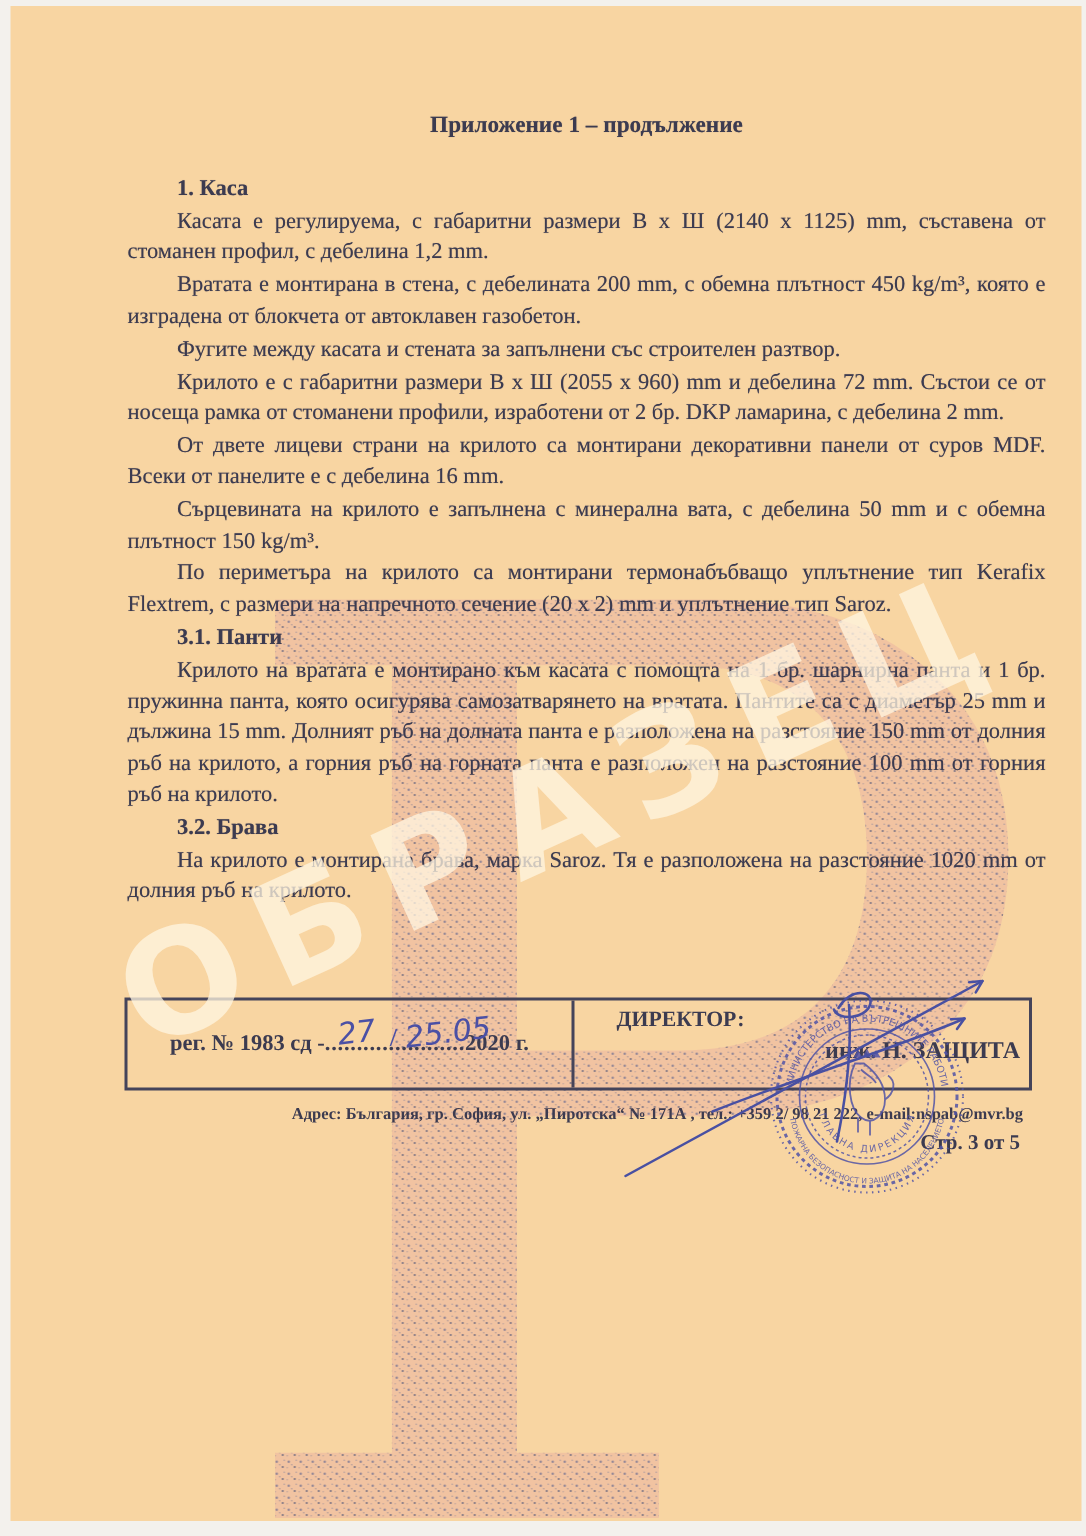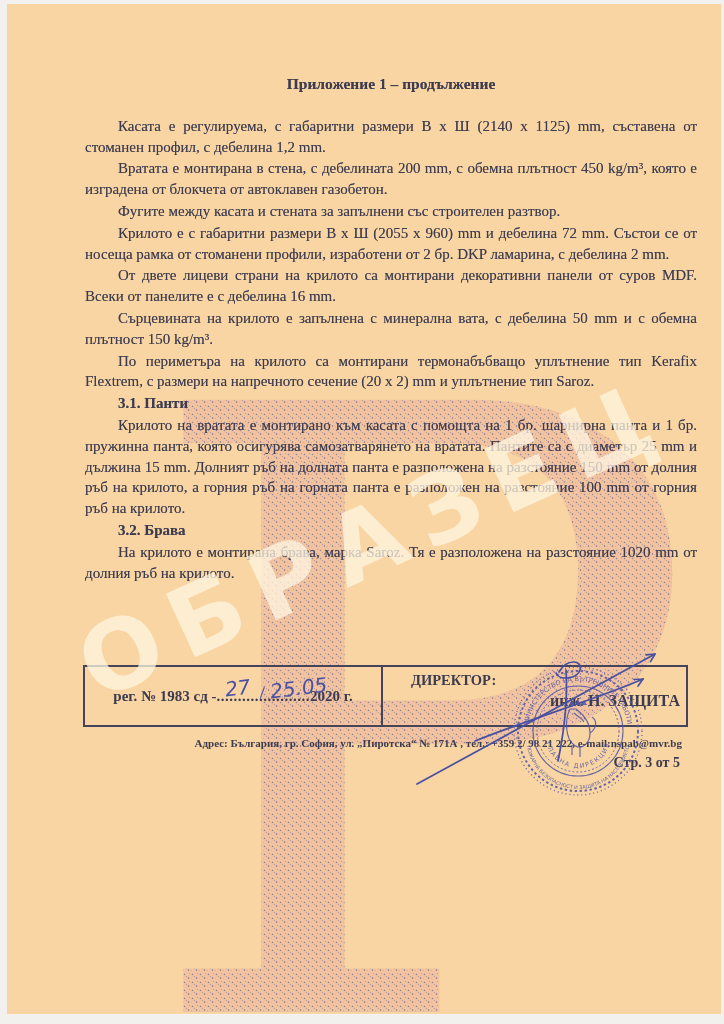--- a/index.html
+++ b/index.html
@@ -83,20 +83,21 @@
         <circle cx="3.5" cy="4.5" r="0.5" fill="#7d7590" opacity="0.65"></circle>
         <circle cx="0.5" cy="6.5" r="0.45" fill="#8b8095" opacity="0.6"></circle>
       </pattern>
     </defs>
     <text x="130" y="1008" font-family="DejaVu Serif, serif" font-size="840" fill="url(#speck)" opacity="0.95">Р</text>
   </svg>
 
   <div class="content">
     <div class="doc-title">Приложение 1 – продължение</div>
 
+    <div class="sec-heading">1. Каса</div>
     <p class="para">Касата е регулируема, с габаритни размери В х Ш (2140 х 1125) mm, съставена от стоманен профил, с дебелина 1,2 mm.</p>
     <p class="para">Вратата е монтирана в стена, с дебелината 200 mm, с обемна плътност 450 kg/m³, която е изградена от блокчета от автоклавен газобетон.</p>
     <p class="para">Фугите между касата и стената за запълнени със строителен разтвор.</p>
 
     <p class="para">Крилото е с габаритни размери В х Ш (2055 х 960) mm и дебелина 72 mm. Състои се от носеща рамка от стоманени профили, изработени от 2 бр. DKP ламарина, с дебелина 2 mm.</p>
     <p class="para">От двете лицеви страни на крилото са монтирани декоративни панели от суров MDF. Всеки от панелите е с дебелина 16 mm.</p>
     <p class="para">Сърцевината на крилото е запълнена с минерална вата, с дебелина 50 mm и с обемна плътност 150 kg/m³.</p>
     <p class="para">По периметъра на крилото са монтирани термонабъбващо уплътнение тип Kerafix Flextrem, с размери на напречното сечение (20 х 2) mm и уплътнение тип Saroz.</p>
 
 

